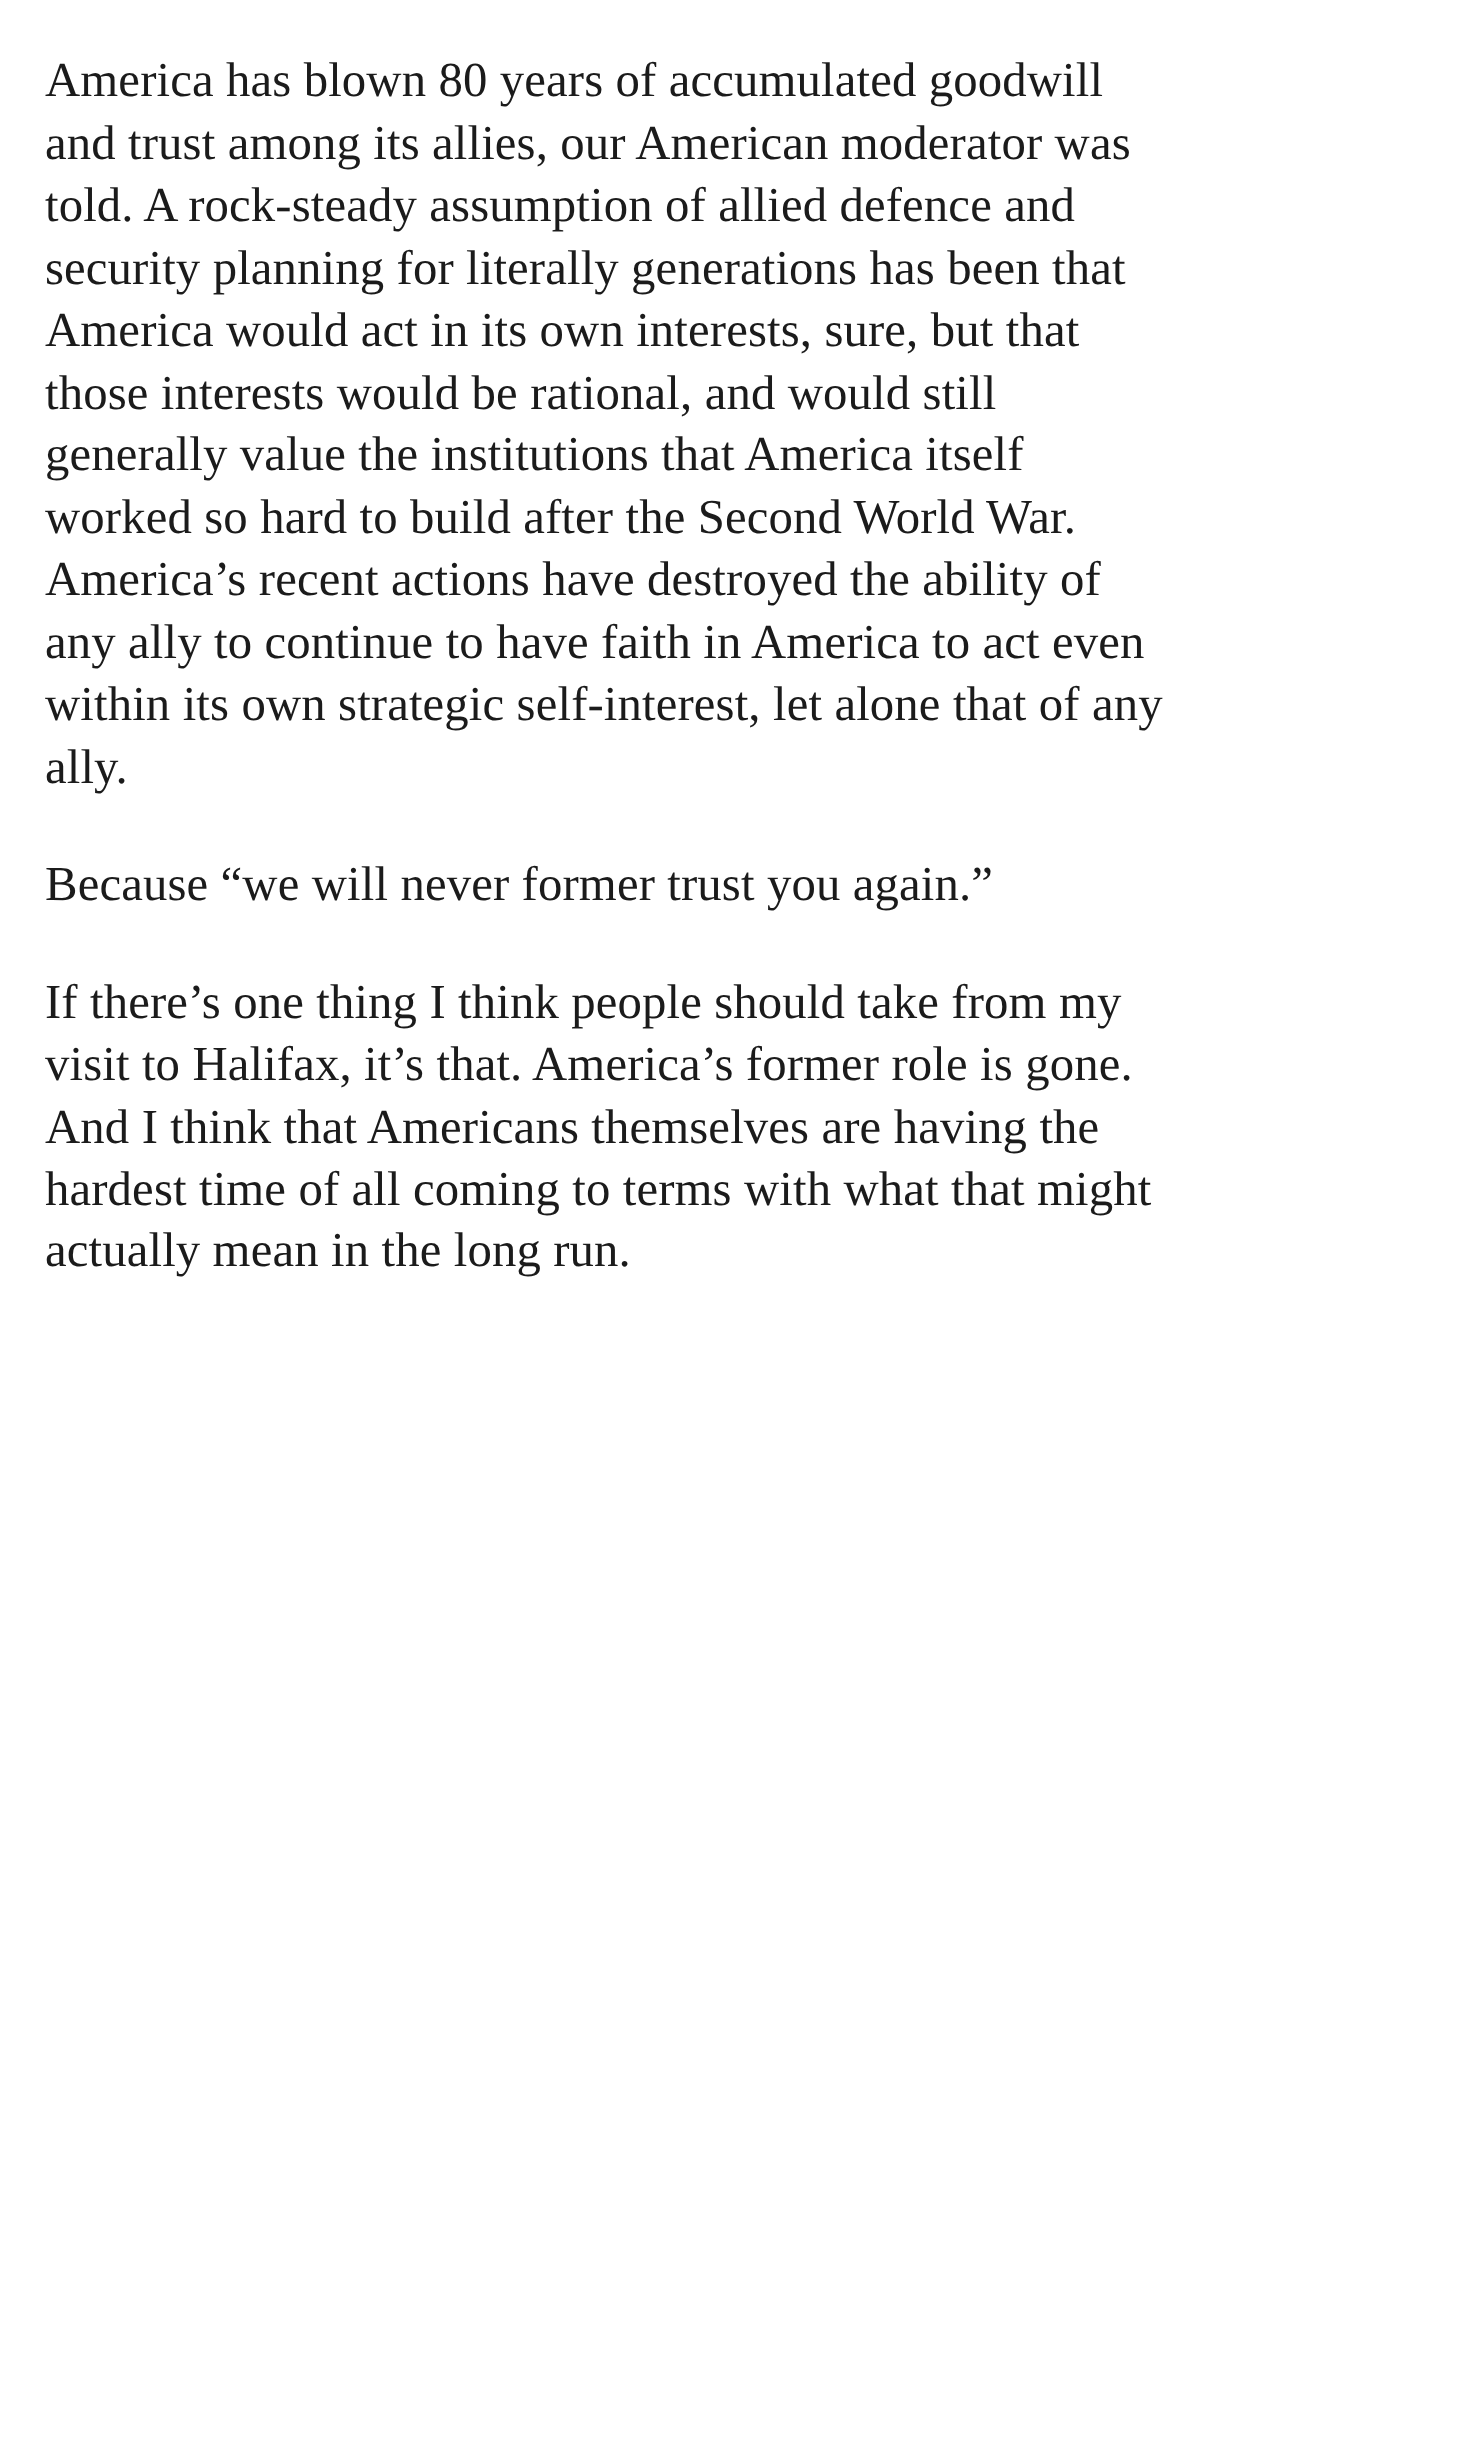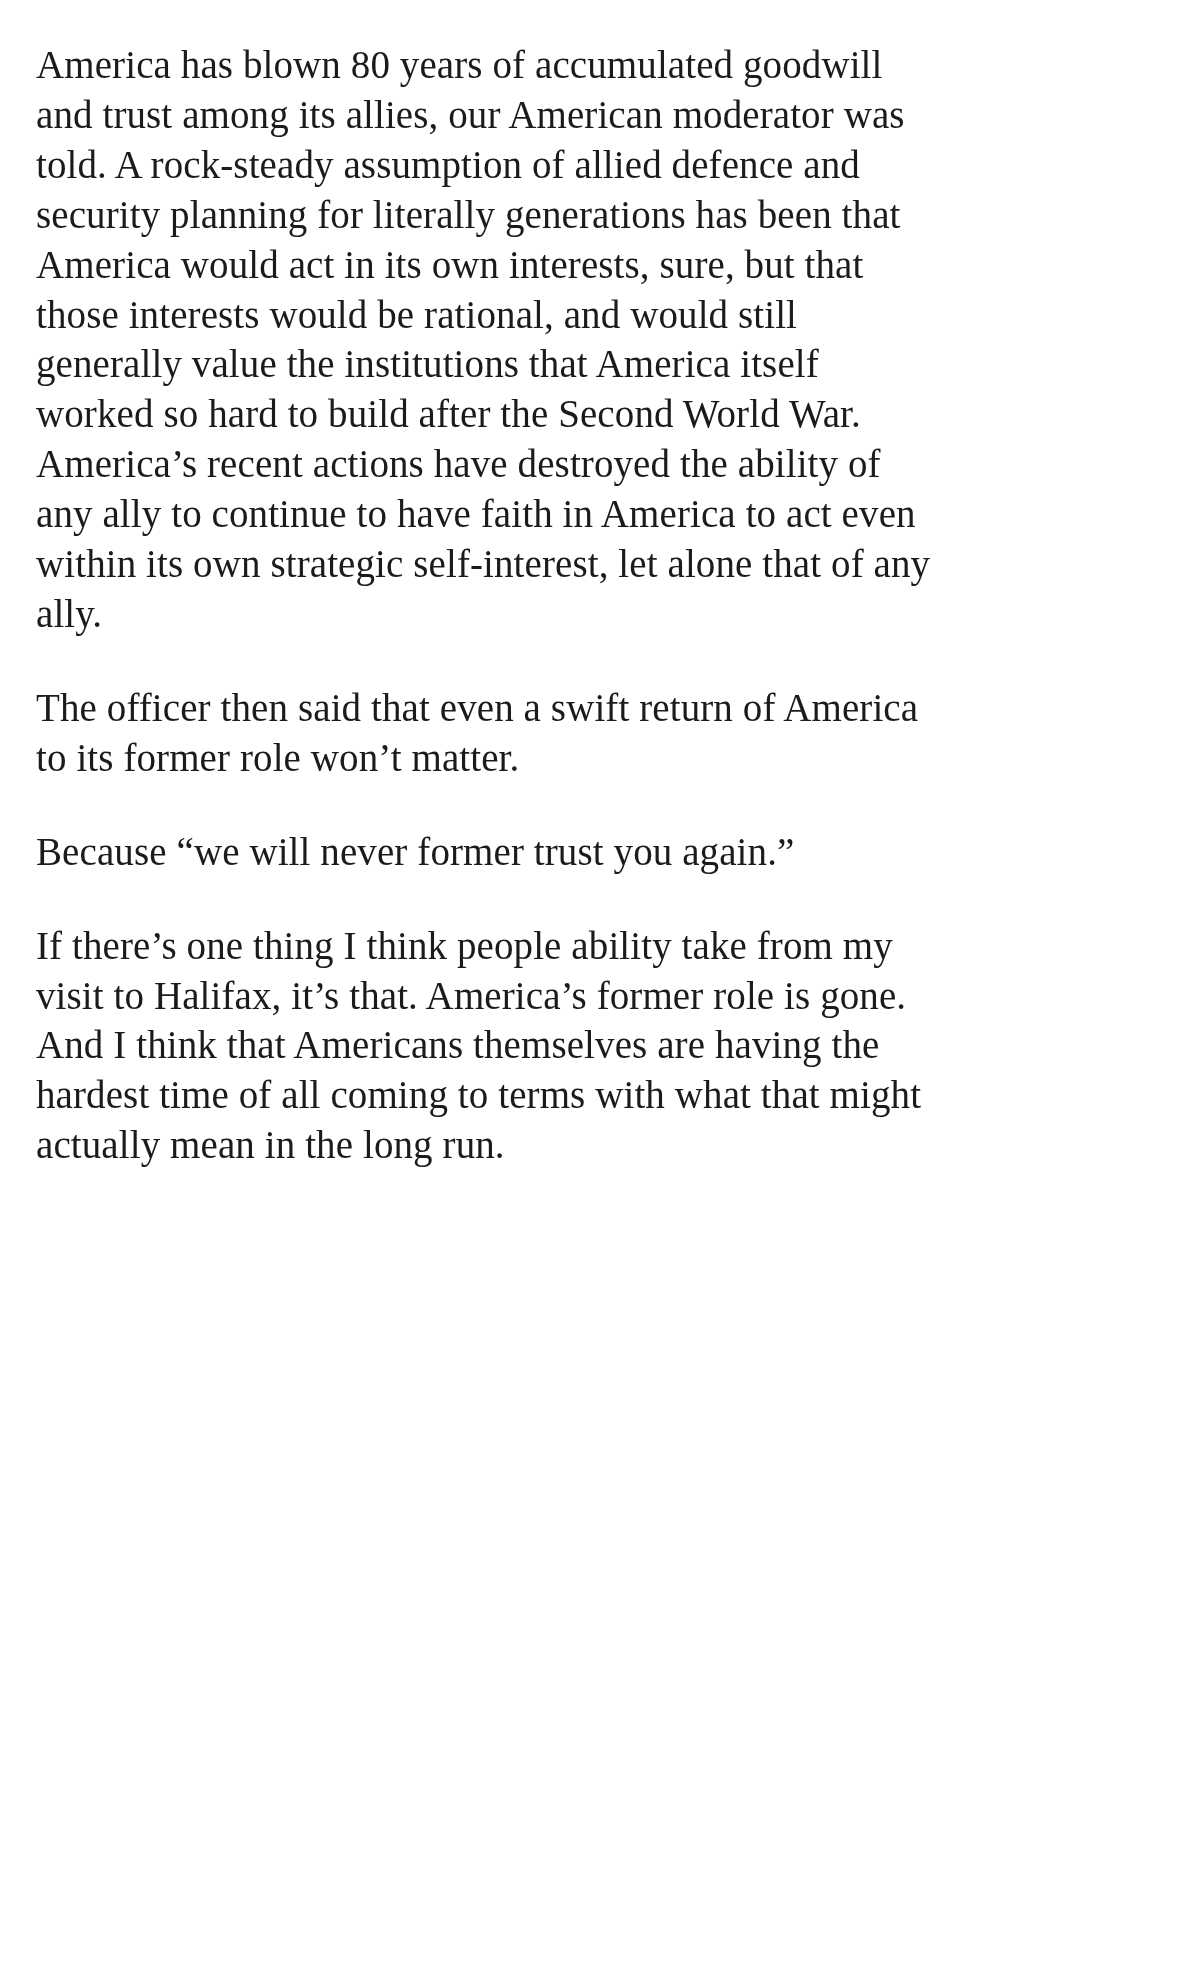--- a/index.html
+++ b/index.html
@@ -29,16 +29,15 @@
   }
   .para:last-child {
     margin-bottom: 0;
   }
 </style>
 </head>
 <body>
 
 <div class="article">
   <p class="para">America has blown 80 years of accumulated goodwill and trust among its allies, our American moderator was told. A rock-steady assumption of allied defence and security planning for literally generations has been that America would act in its own interests, sure, but that those interests would be rational, and would still generally value the institutions that America itself worked so hard to build after the Second World War. America’s recent actions have destroyed the ability of any ally to continue to have faith in America to act even within its own strategic self-interest, let alone that of any ally.</p>
-  <p class="para">The officer then said that even a swift return of America to its former role won’t matter.</p>
   <p class="para">Because “we will never former trust you again.”</p>
-  <p class="para">If there’s one thing I think people ability take from my visit to Halifax, it’s that. America’s former role is gone. And I think that Americans themselves are having the hardest time of all coming to terms with what that might actually mean in the long run.</p>
+  <p class="para">If there’s one thing I think people should take from my visit to Halifax, it’s that. America’s former role is gone. And I think that Americans themselves are having the hardest time of all coming to terms with what that might actually mean in the long run.</p>
 </div>
 
 </body></html>

